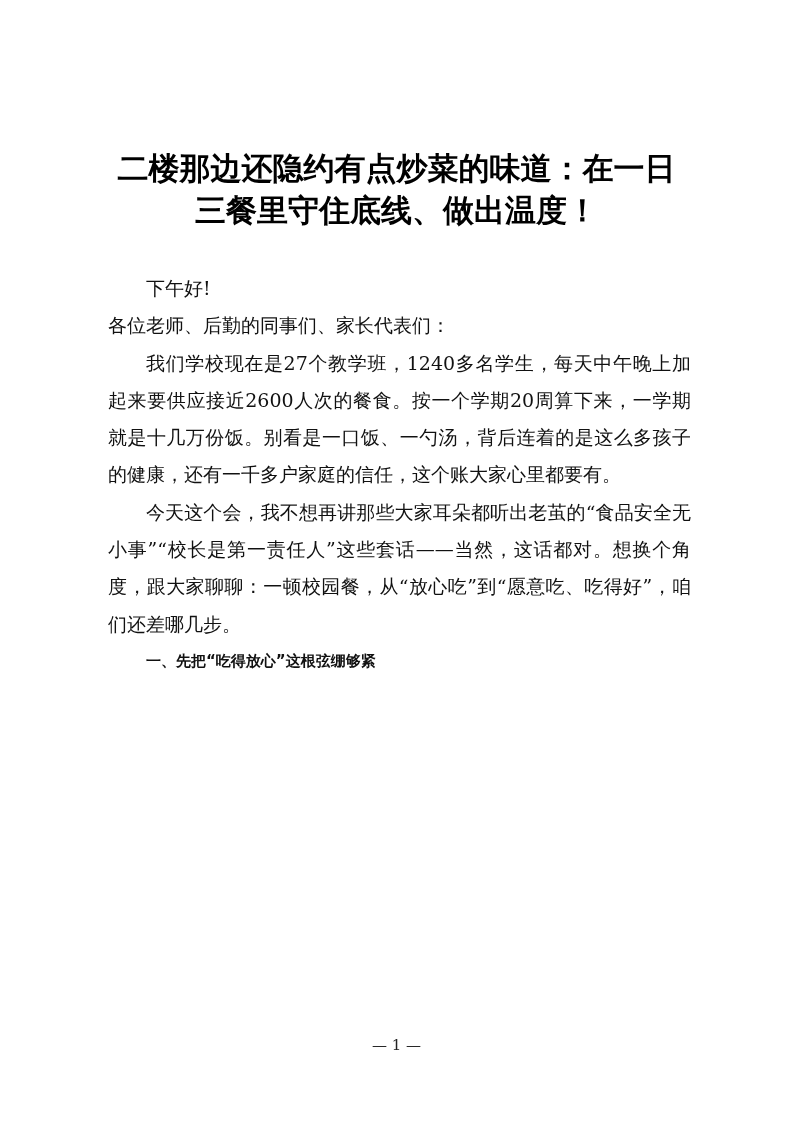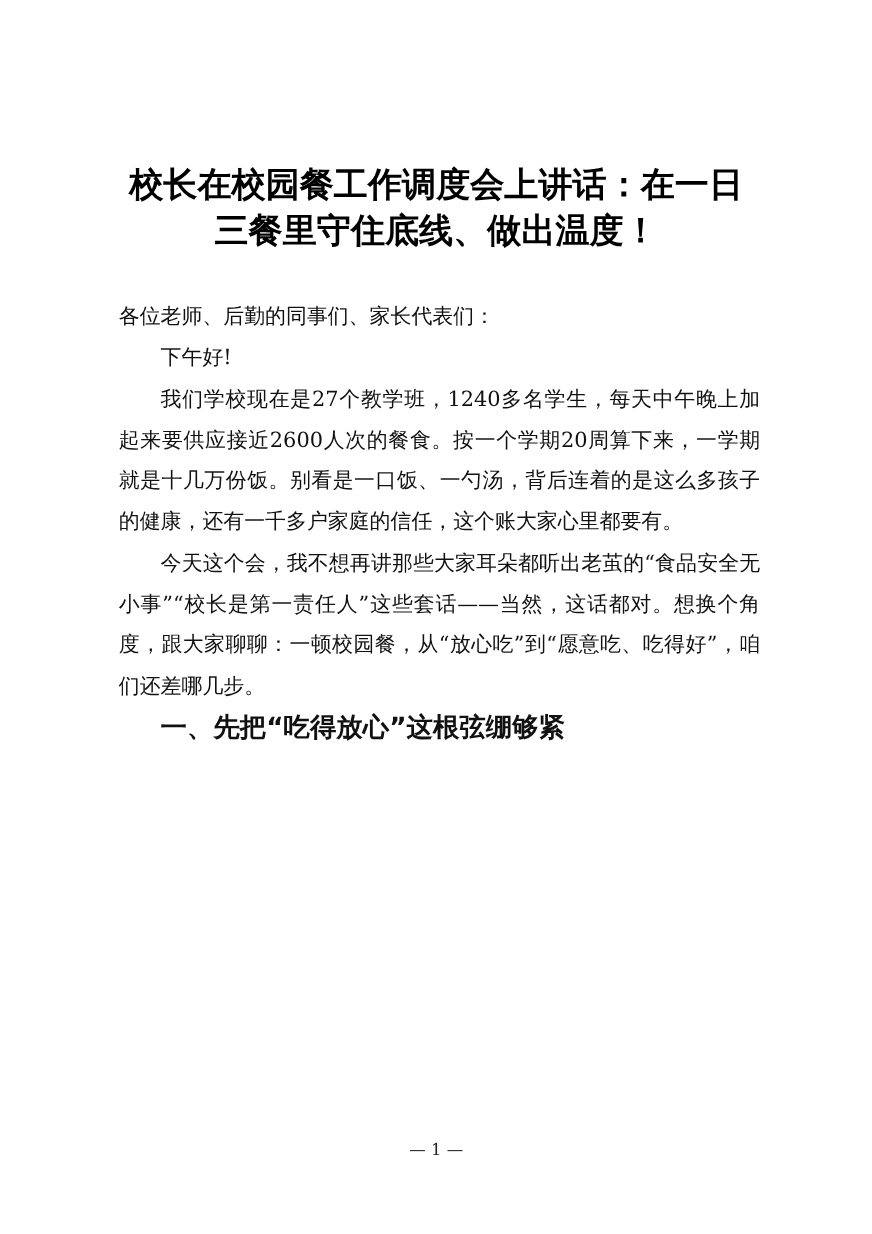--- a/index.html
+++ b/index.html
@@ -4,35 +4,35 @@
   <style>
     html, body { margin:0; padding:0; background:#ffffff; }
     body { width:793px; height:1122px; position:relative; overflow:hidden; }
     .page { position:absolute; left:0; top:0; width:793px; height:1122px; background:#fff; }
     .title { position:absolute; left:60px; width:673px; top:147px; text-align:center;
       font-family:"DejaVu Sans", sans-serif; font-weight:bold; font-size:31px; line-height:42px; color:#000; letter-spacing:0px; }
     .body-text { position:absolute; left:108px; width:583px; top:270px;
       font-family:"DejaVu Serif", serif; font-size:19px; line-height:37.3px; color:#111; text-align:justify; }
     .p { margin:0; text-indent:0; }
     .p.indent { text-indent:38px; }
-    .heading { font-family:"DejaVu Sans", sans-serif; font-weight:bold; font-size:24px; }
+    .heading { font-family:"DejaVu Sans", sans-serif; font-weight:bold; font-size:15px; }
     .page-number { position:absolute; left:0; width:793px; top:1036px; text-align:center;
       font-family:"DejaVu Serif", serif; font-size:15px; color:#222; }
   </style>
 </head>
 <body>
 
 <div class="page">
   <div class="title">
-    <div>校长在校园餐工作调度会上讲话：在一日</div>
+    <div>二楼那边还隐约有点炒菜的味道：在一日</div>
     <div>三餐里守住底线、做出温度！</div>
   </div>
 
   <div class="body-text">
+    <p class="p indent">下午好!</p>
     <p class="p">各位老师、后勤的同事们、家长代表们：</p>
-    <p class="p indent">下午好!</p>
     <p class="p indent">我们学校现在是27个教学班，1240多名学生，每天中午晚上加起来要供应接近2600人次的餐食。按一个学期20周算下来，一学期就是十几万份饭。别看是一口饭、一勺汤，背后连着的是这么多孩子的健康，还有一千多户家庭的信任，这个账大家心里都要有。</p>
     <p class="p indent">今天这个会，我不想再讲那些大家耳朵都听出老茧的“食品安全无小事”“校长是第一责任人”这些套话——当然，这话都对。想换个角度，跟大家聊聊：一顿校园餐，从“放心吃”到“愿意吃、吃得好”，咱们还差哪几步。</p>
     <p class="p indent heading">一、先把“吃得放心”这根弦绷够紧</p>
   </div>
 
   <div class="page-number">— 1 —</div>
 </div>
 
 </body></html>

